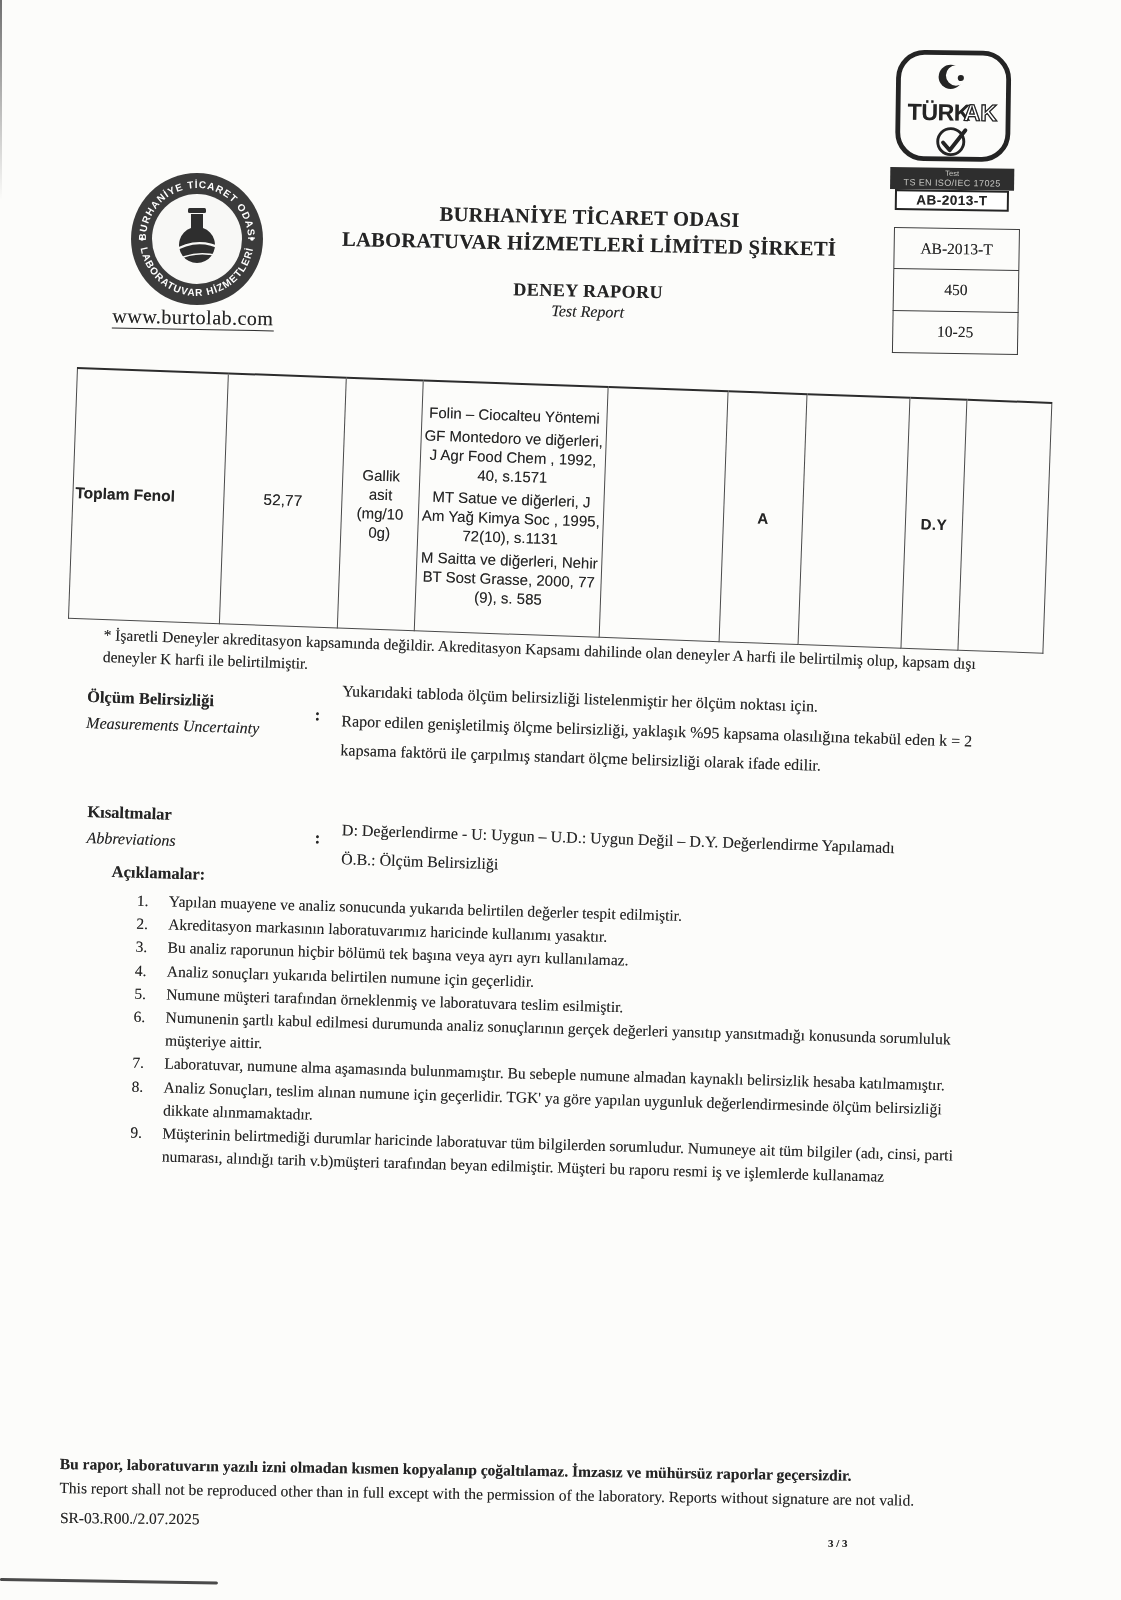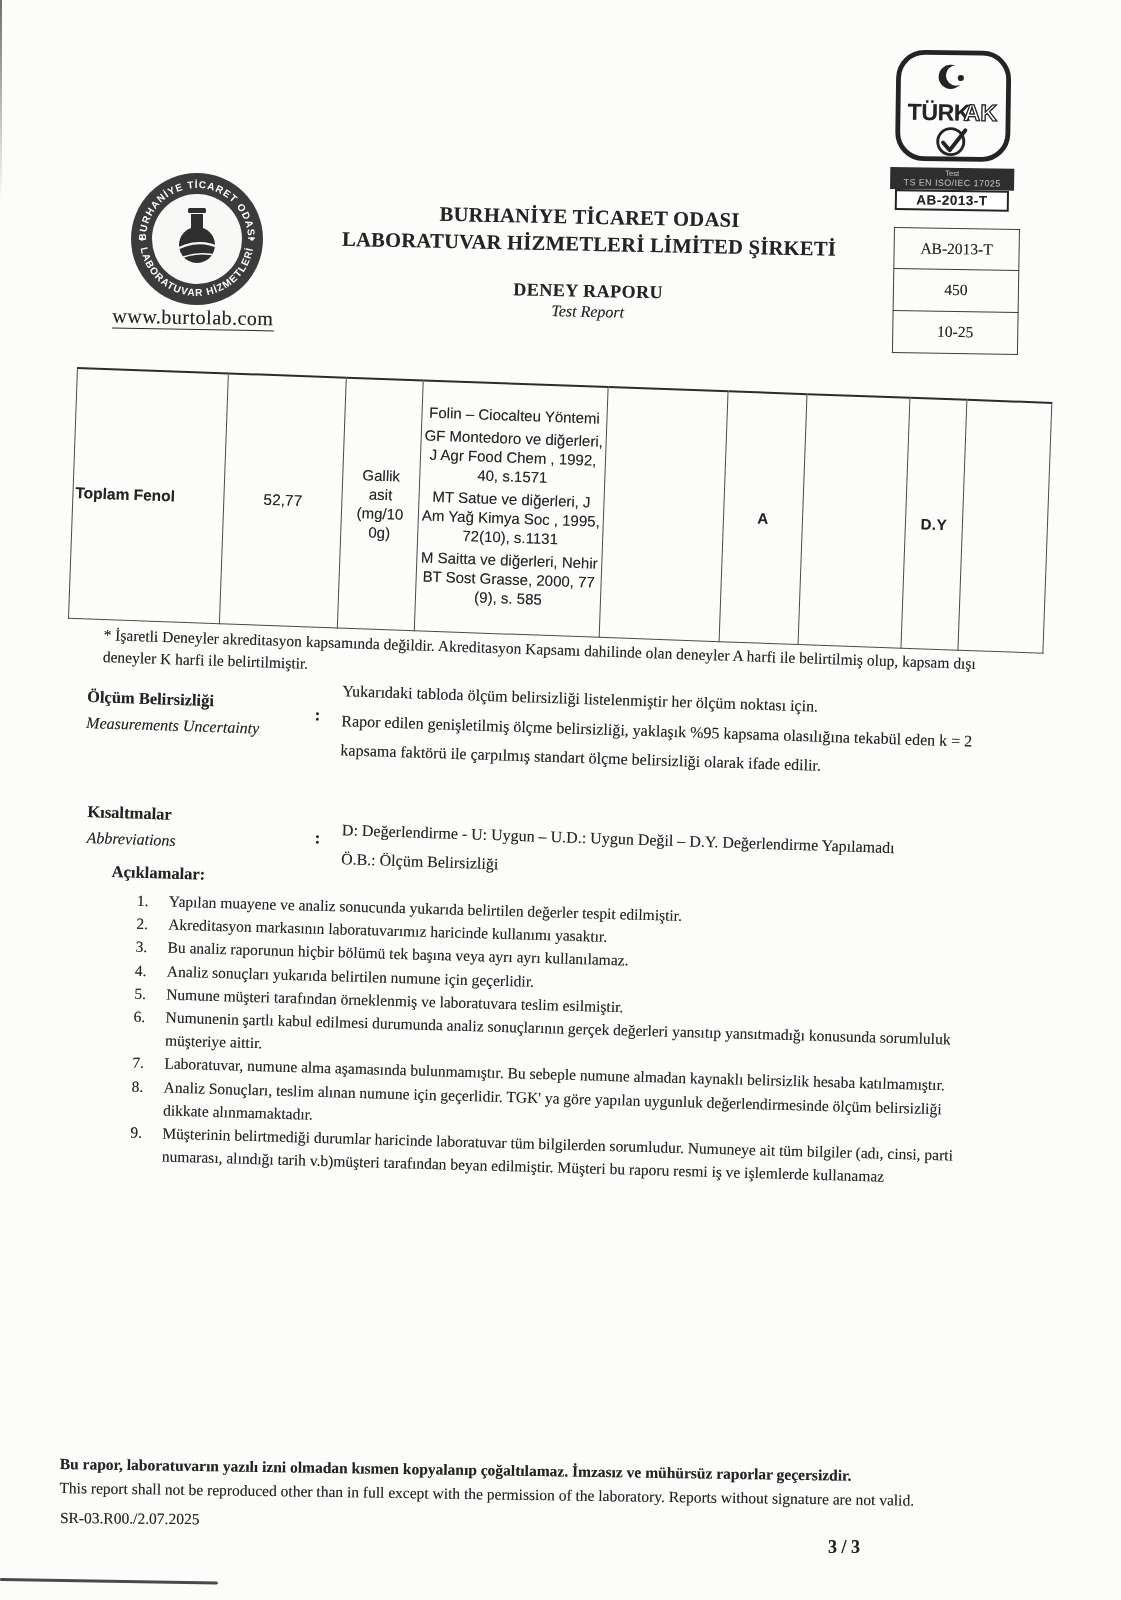--- a/index.html
+++ b/index.html
@@ -87,21 +87,21 @@
   .remark-num{width:32px;flex:none;}
   .remark-text{width:806px;}
 
   
   .footer-notice{position:absolute;left:60px;top:1452px;width:960px;
     transform:rotate(0.85deg);transform-origin:left top;}
   .fn-tr{font-weight:bold;font-size:15.5px;line-height:24px;}
   .fn-en{font-size:15.5px;line-height:24px;}
   .doc-code{position:absolute;left:60px;top:1509px;font-size:15.5px;
     transform:rotate(0.5deg);transform-origin:left top;}
-  .page-num{position:absolute;left:828px;top:1537px;font-size:18px;font-weight:bold;}
+  .page-num{position:absolute;left:828px;top:1537px;font-size:11px;font-weight:bold;}
 </style>
 </head>
 <body>
 
 <div class="page soft">
 
   <div class="edge-left"></div>
   <div class="edge-bottom"></div>
 
   <svg class="emblem" width="150" height="146" viewBox="0 0 150 142">

